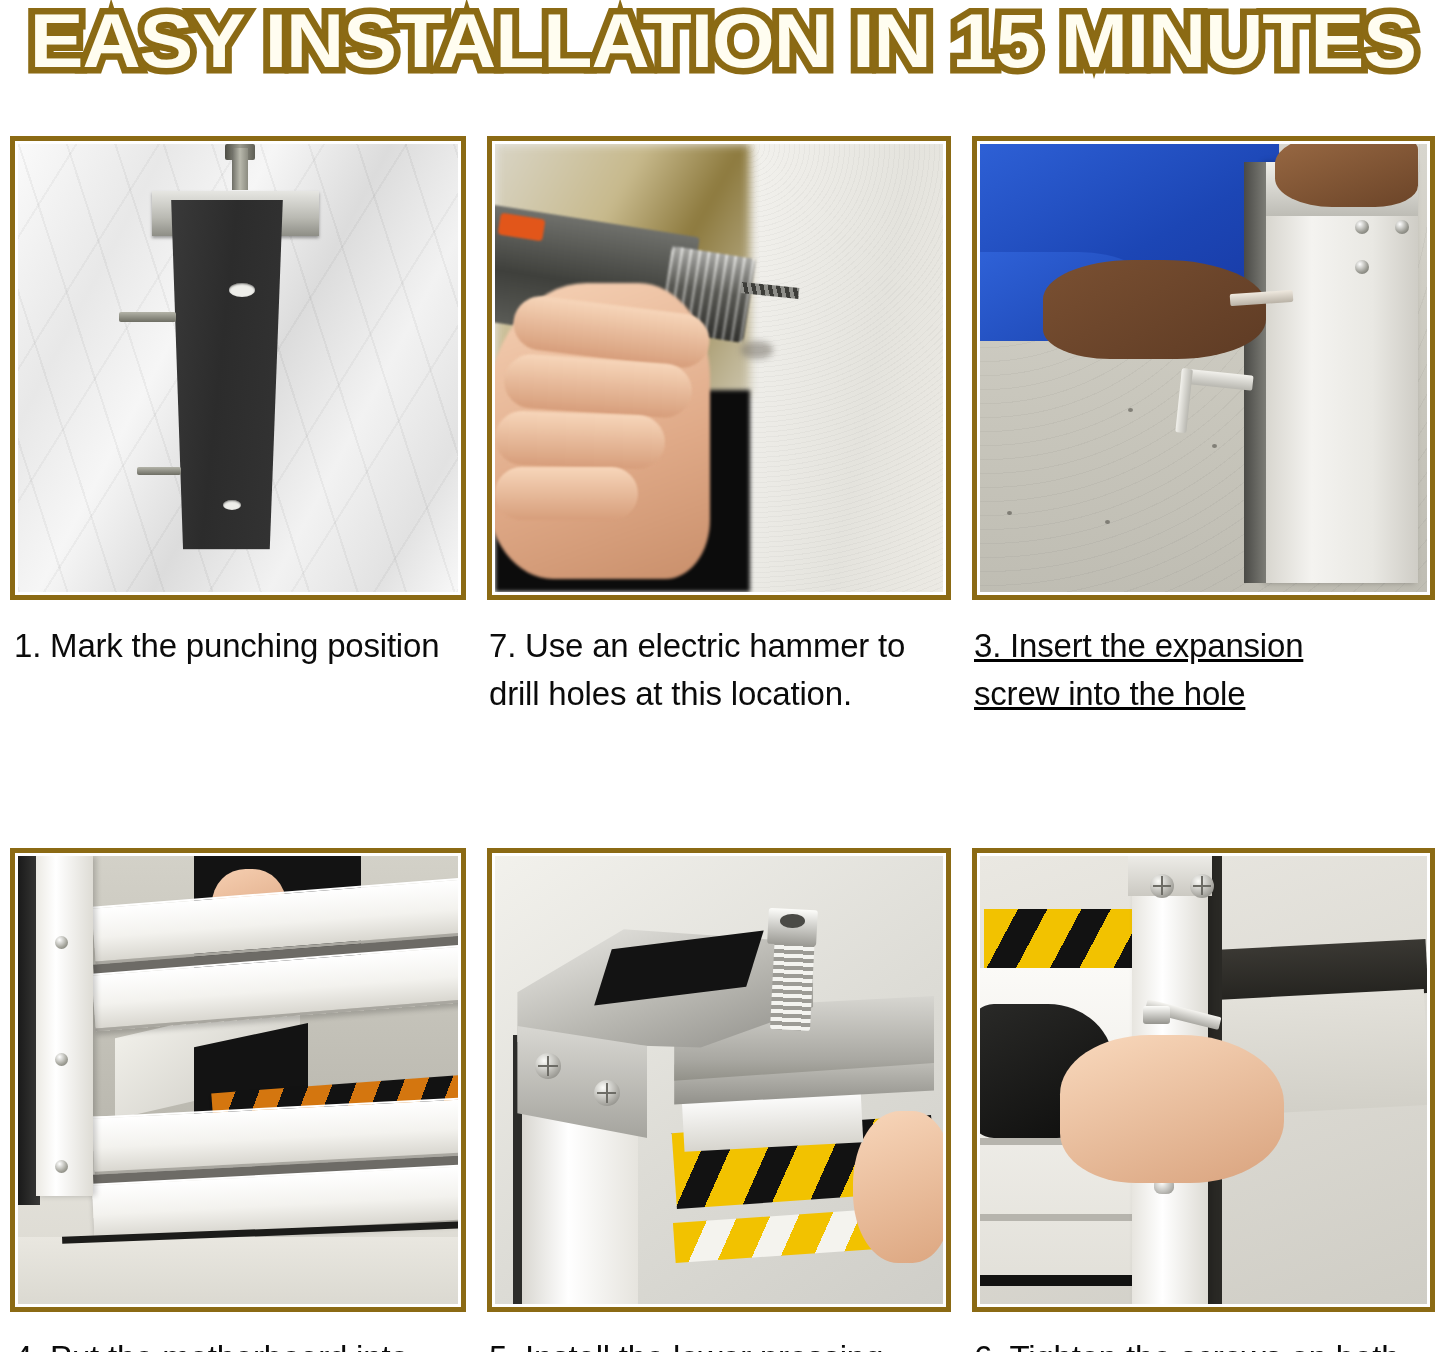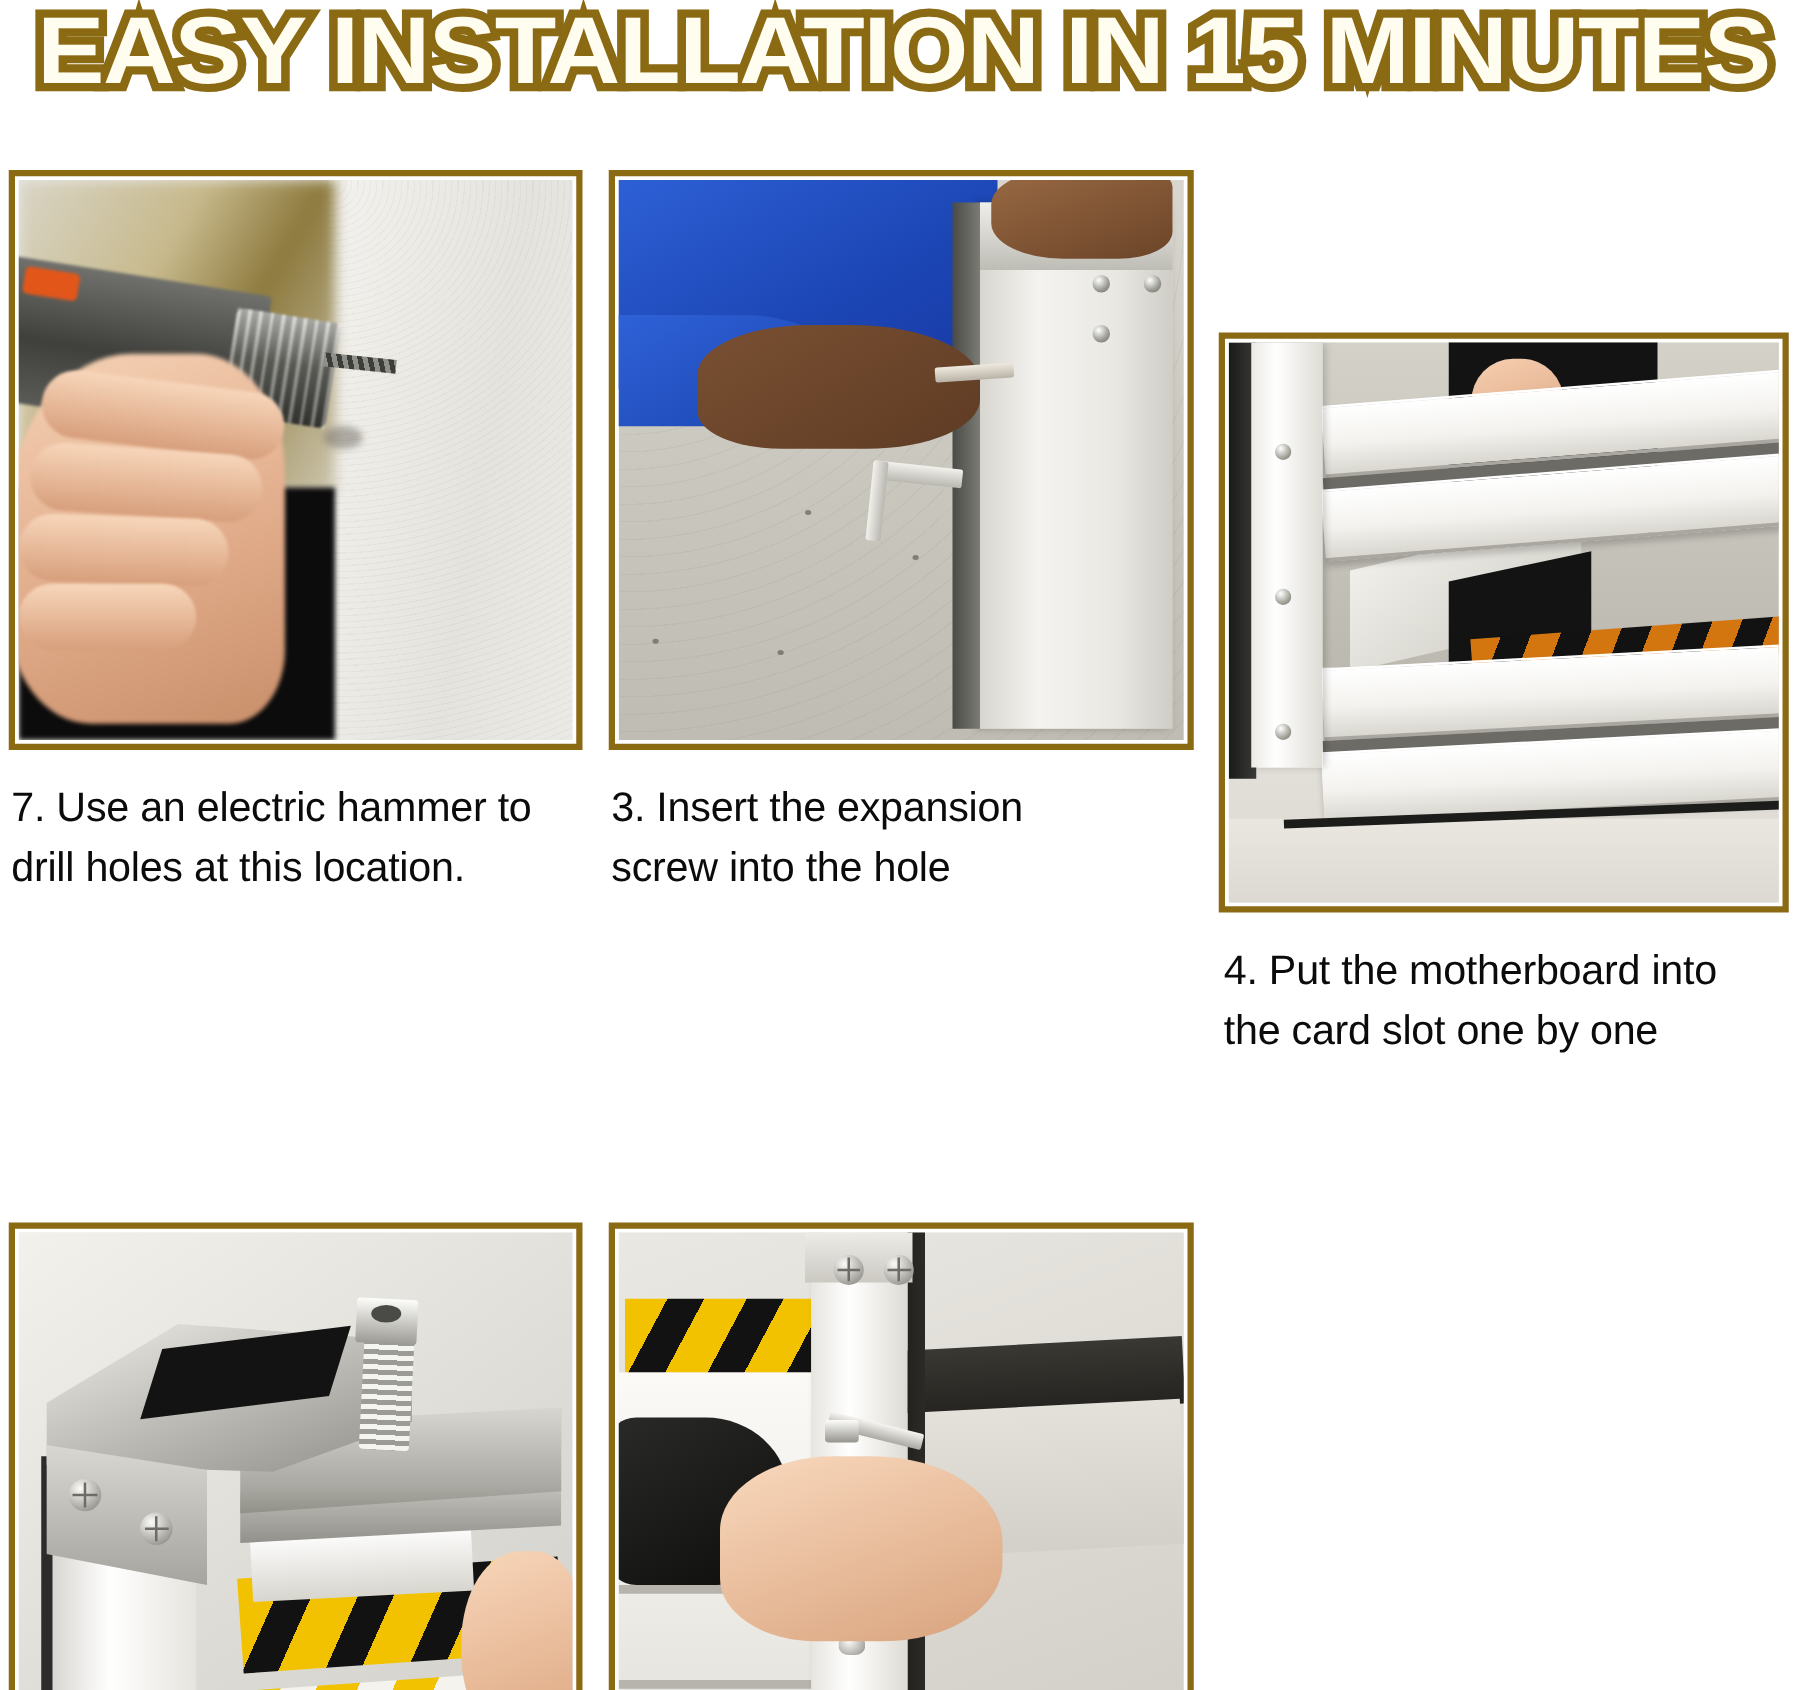--- a/index.html
+++ b/index.html
@@ -33,21 +33,21 @@
   .grid {
     position: absolute; left: 0; top: 136px;
     width: 1445px;
     display: grid;
     grid-template-columns: 480px 485px 480px;
     grid-template-rows: auto auto;
   }
   .cell { padding: 0 8px 0 0; }
   .cell.col0 { padding-left: 10px; padding-right: 14px; }
   .cell.col1 { padding-left: 7px; padding-right: 14px; }
-  .cell.col2 { padding-left: 7px; padding-right: 10px; }
+  .cell.col2 { padding-left: 7px; padding-right: 10px; text-decoration: underline; }
   .cell.row1 { padding-top: 130px; }
 
   .photo-frame {
     width: 100%;
     height: 464px;
     border: 5px solid #8B6A14;
     background: #fff;
     padding: 3px;
     position: relative;
     overflow: hidden;
@@ -272,20 +272,36 @@
 <body>
 
 <div class="page">
 
   <div class="title-bar">
     <div class="title-text">EASY INSTALLATION IN 15 MINUTES</div>
   </div>
 
   <div class="grid">
 
+    <div class="cell col0 row0">
+      <div class="photo-frame">
+        <div class="photo">
+          <div class="p1-bg"></div>
+          <div class="p1-bolt-head"></div>
+          <div class="p1-bolt-top"></div>
+          <div class="p1-cap"></div>
+          <div class="p1-plate"></div>
+          <div class="p1-hole a"></div>
+          <div class="p1-hole b"></div>
+          <div class="p1-stud a"></div>
+          <div class="p1-stud b"></div>
+        </div>
+      </div>
+      <div class="caption">1. Mark the punching position</div>
+    </div>
 
     <div class="cell col1 row0">
       <div class="photo-frame">
         <div class="photo">
           <div class="p2-wall"></div>
           <div class="p2-room"></div>
           <div class="p2-dark"></div>
           <div class="p2-drill-body"></div>
           <div class="p2-drill-trig"></div>
           <div class="p2-chuck"></div>

